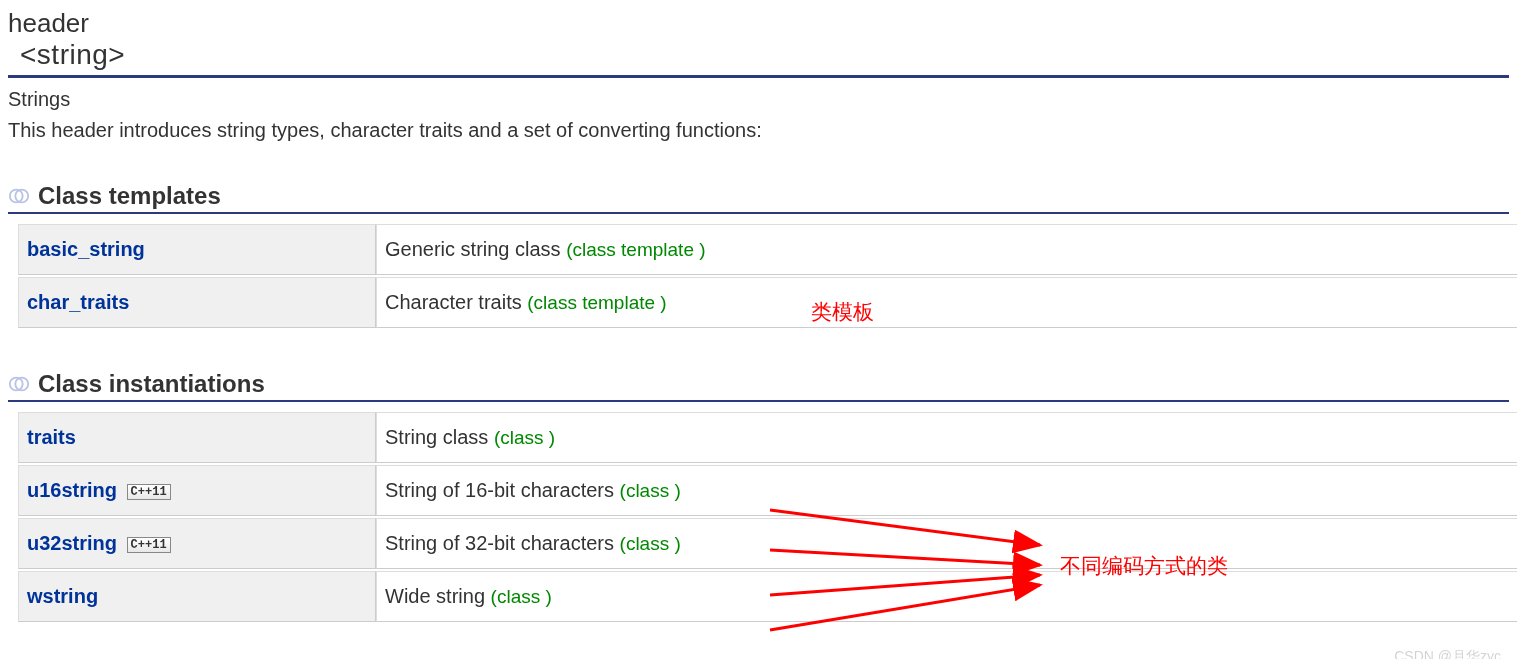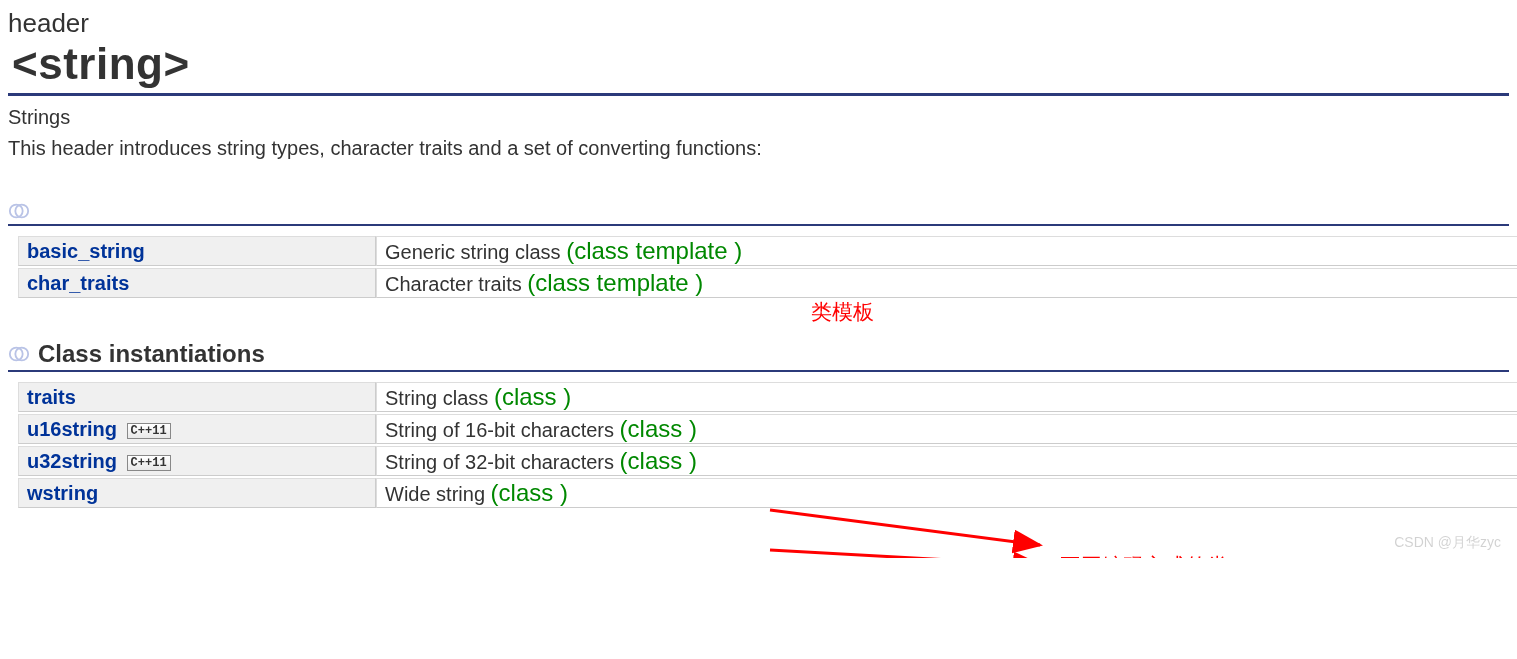--- a/index.html
+++ b/index.html
@@ -13,24 +13,24 @@
     box-sizing: border-box;
     position: relative;
   }
   .header-label {
     font-size: 26px;
     color: #333;
     margin: 0;
   }
   .page-title {
     font-family: Verdana, Geneva, sans-serif;
-    font-size: 44px;
-    font-weight: bold;
-    color: #333;
-    margin: 0 0 4px 4px;
+    font-size: 28px;
+    font-weight: normal;
+    color: #333;
+    margin: 0 0 4px 12px;
     letter-spacing: .5px;
   }
   .title-rule {
     border: none;
     border-top: 3px solid #2b3a7a;
     margin: 0 0 10px 0;
   }
   .subheading {
     font-size: 20px;
     font-weight: normal;
@@ -68,39 +68,39 @@
   table.links {
     width: 100%;
     border-collapse: separate;
     border-spacing: 0 2px;
     margin-left: 10px;
   }
   table.links td {
     border: 1px solid #ccc;
     border-top: 1px solid #ddd;
     border-left: 1px solid #ddd;
-    padding: 0 8px;
+    padding: 13px 8px;
     font-size: 20px;
     vertical-align: middle;
   }
   table.links td.name-cell {
     width: 340px;
     background: #f0f0f0;
   }
   table.links td.desc-cell {
     background: #fff;
   }
   .link {
     color: #003399;
     font-weight: bold;
     text-decoration: none;
   }
   .tag {
     color: #008800;
-    font-size: 24px;
+    font-size: 19px;
   }
   .badge {
     display: inline-block;
     font-family: "Courier New", monospace;
     font-size: 12px;
     font-weight: bold;
     padding: 0 3px;
     border: 1px solid #888;
     border-radius: 0;
     background: linear-gradient(#fff, #e8e8e8);
@@ -142,20 +142,21 @@
 <div class="intro">This header introduces string types, character traits and a set of converting functions:</div>
 
 <div class="section">
   <div class="section-header">
     <span class="section-icon">
       <svg viewBox="0 0 24 24" width="22" height="22">
         <circle cx="9" cy="12" r="7" fill="none" stroke="#b9c3e6" stroke-width="2"></circle>
         <circle cx="15" cy="12" r="7" fill="none" stroke="#b9c3e6" stroke-width="2"></circle>
       </svg>
     </span>
+    <span class="section-title">Class templates</span>
   </div>
   <table class="links">
     <tbody>
         <tr>
       <td class="name-cell">
         <a href="#" class="link">basic_string</a>
       </td>
       <td class="desc-cell">
         <span>Generic string class</span>
         <span class="tag">(class template )</span>

